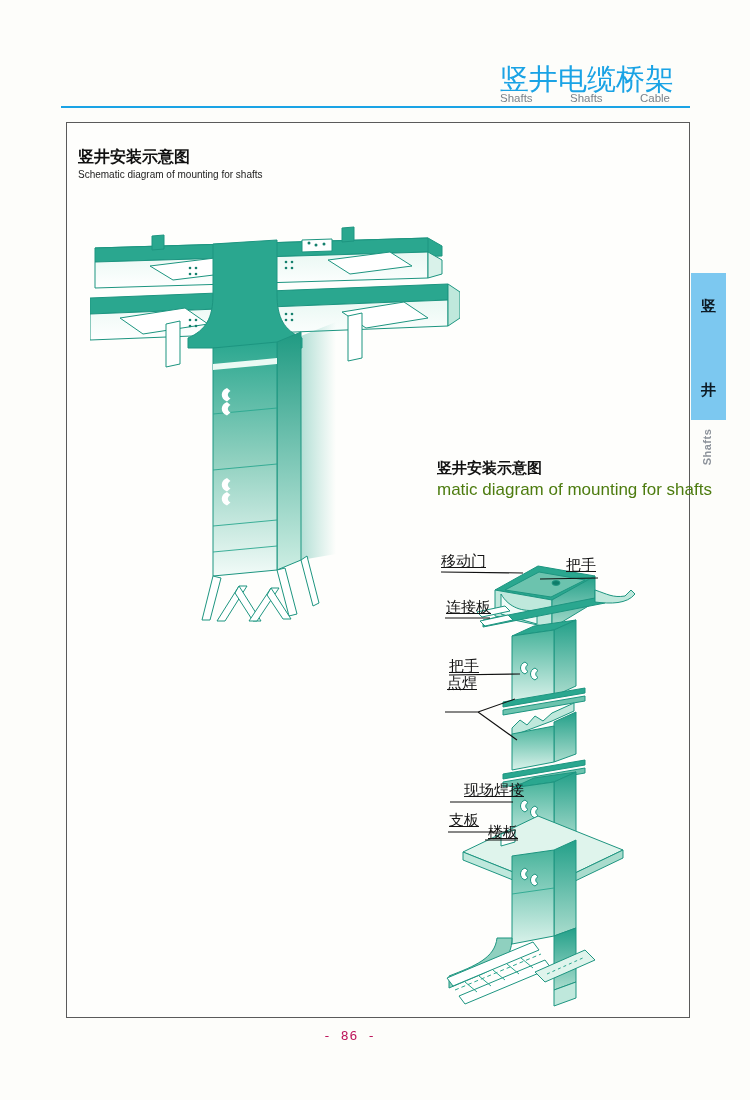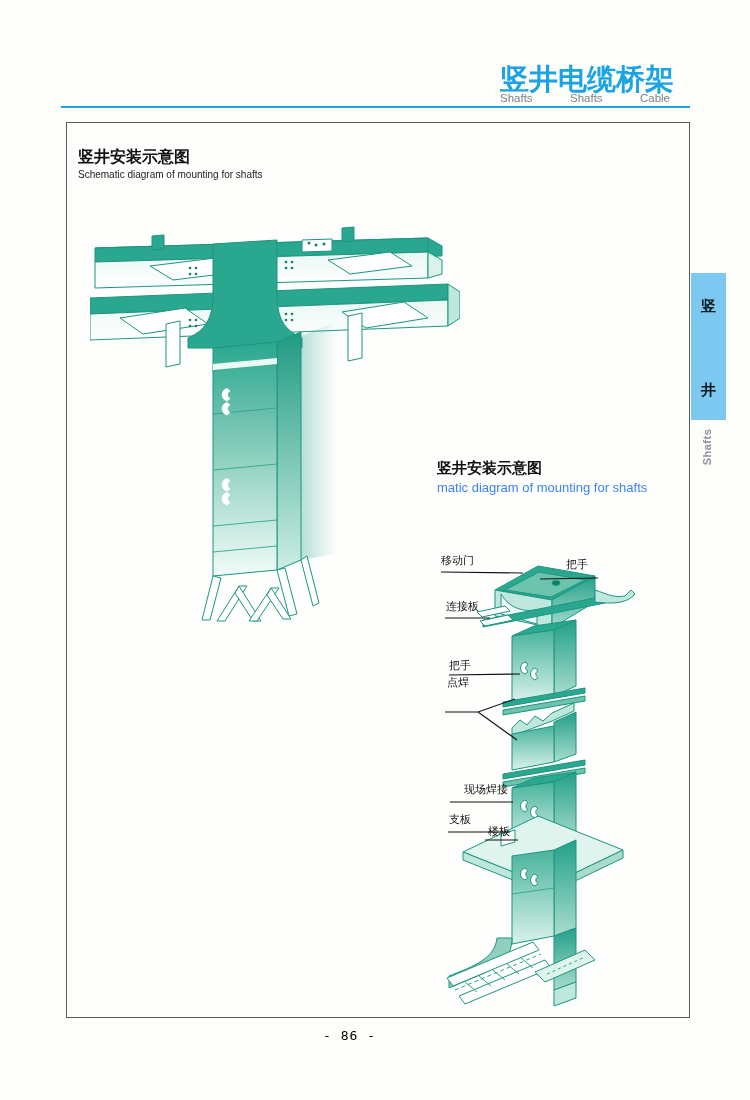--- a/index.html
+++ b/index.html
@@ -7,41 +7,41 @@
   body {
     position:relative;
     background:#fdfdfa;
     font-family:"Liberation Sans", sans-serif;
     color:#1c1c1c;
     overflow:hidden;
   }
   
   .hdr-title {
     position:absolute; left:498px; top:60px; width:176px;
-    font-size:29px; font-weight:bold; letter-spacing:0px;
+    font-size:29px; font-weight:normal; letter-spacing:0px;
     color:#1aa3e5; white-space:nowrap; text-align:right;
   }
   .hdr-sub {
     position:absolute; left:500px; top:92px; width:170px;
     display:flex; justify-content:space-between;
     font-size:11.5px; color:#7a828a;
   }
   .hdr-rule {
     position:absolute; left:61px; top:106px; width:629px; height:2px;
     background:#1aa3e5;
   }
   
   .main-box {
     position:absolute; left:66px; top:122px; width:624px; height:896px;
     border:1px solid #5a5a5a; background:#fefefc;
   }
   .sec1-zh { position:absolute; left:78px; top:147px; font-size:16px; font-weight:bold; color:#111; }
   .sec1-en { position:absolute; left:78px; top:169px; font-size:10px; color:#222; }
   .sec2-zh { position:absolute; left:437px; top:459px; font-size:15px; font-weight:bold; color:#111; }
-  .sec2-en { position:absolute; left:437px; top:480px; font-size:13px; color:#3b82f6; }
+  .sec2-en { position:absolute; left:437px; top:480px; font-size:17px; color:#4d7c0f; }
 
   
   .side-tab {
     position:absolute; left:691px; top:273px; width:35px; height:147px;
     background:#7cc8f0;
   }
   .side-tab .ch {
     position:absolute; left:0; width:35px; text-align:center;
     font-size:15px; color:#0c1a24; font-weight:bold;
   }
@@ -54,26 +54,26 @@
   .tab-en span {
     transform:rotate(-90deg);
     font-size:11px; font-weight:bold; color:#8d939b; letter-spacing:.5px;
     white-space:nowrap;
   }
 
   
   .diag1 { position:absolute; left:90px; top:218px; width:370px; height:412px; }
   .diag2 { position:absolute; left:435px; top:550px; width:240px; height:460px; }
   .dlabel {
-    position:absolute; font-size:11px; color:#141414; white-space:nowrap;
-    line-height:13px; z-index:5;
+    position:absolute; font-size:15px; color:#141414; white-space:nowrap;
+    line-height:13px; z-index:5;text-decoration:underline;
   }
   .pagenum {
     position:absolute; left:0; top:1028px; width:699px; text-align:center;
-    font-size:13px; color:#000000; font-family:"DejaVu Sans Mono", monospace;
+    font-size:13px; color:#be185d; font-family:"DejaVu Sans Mono", monospace;
     letter-spacing:1px;
   }
 </style>
 </head>
 <body>
 
 <div class="hdr-title">竖井电缆桥架</div>
 <div class="hdr-sub">
   <span>Shafts</span>
   <span>Shafts</span>

